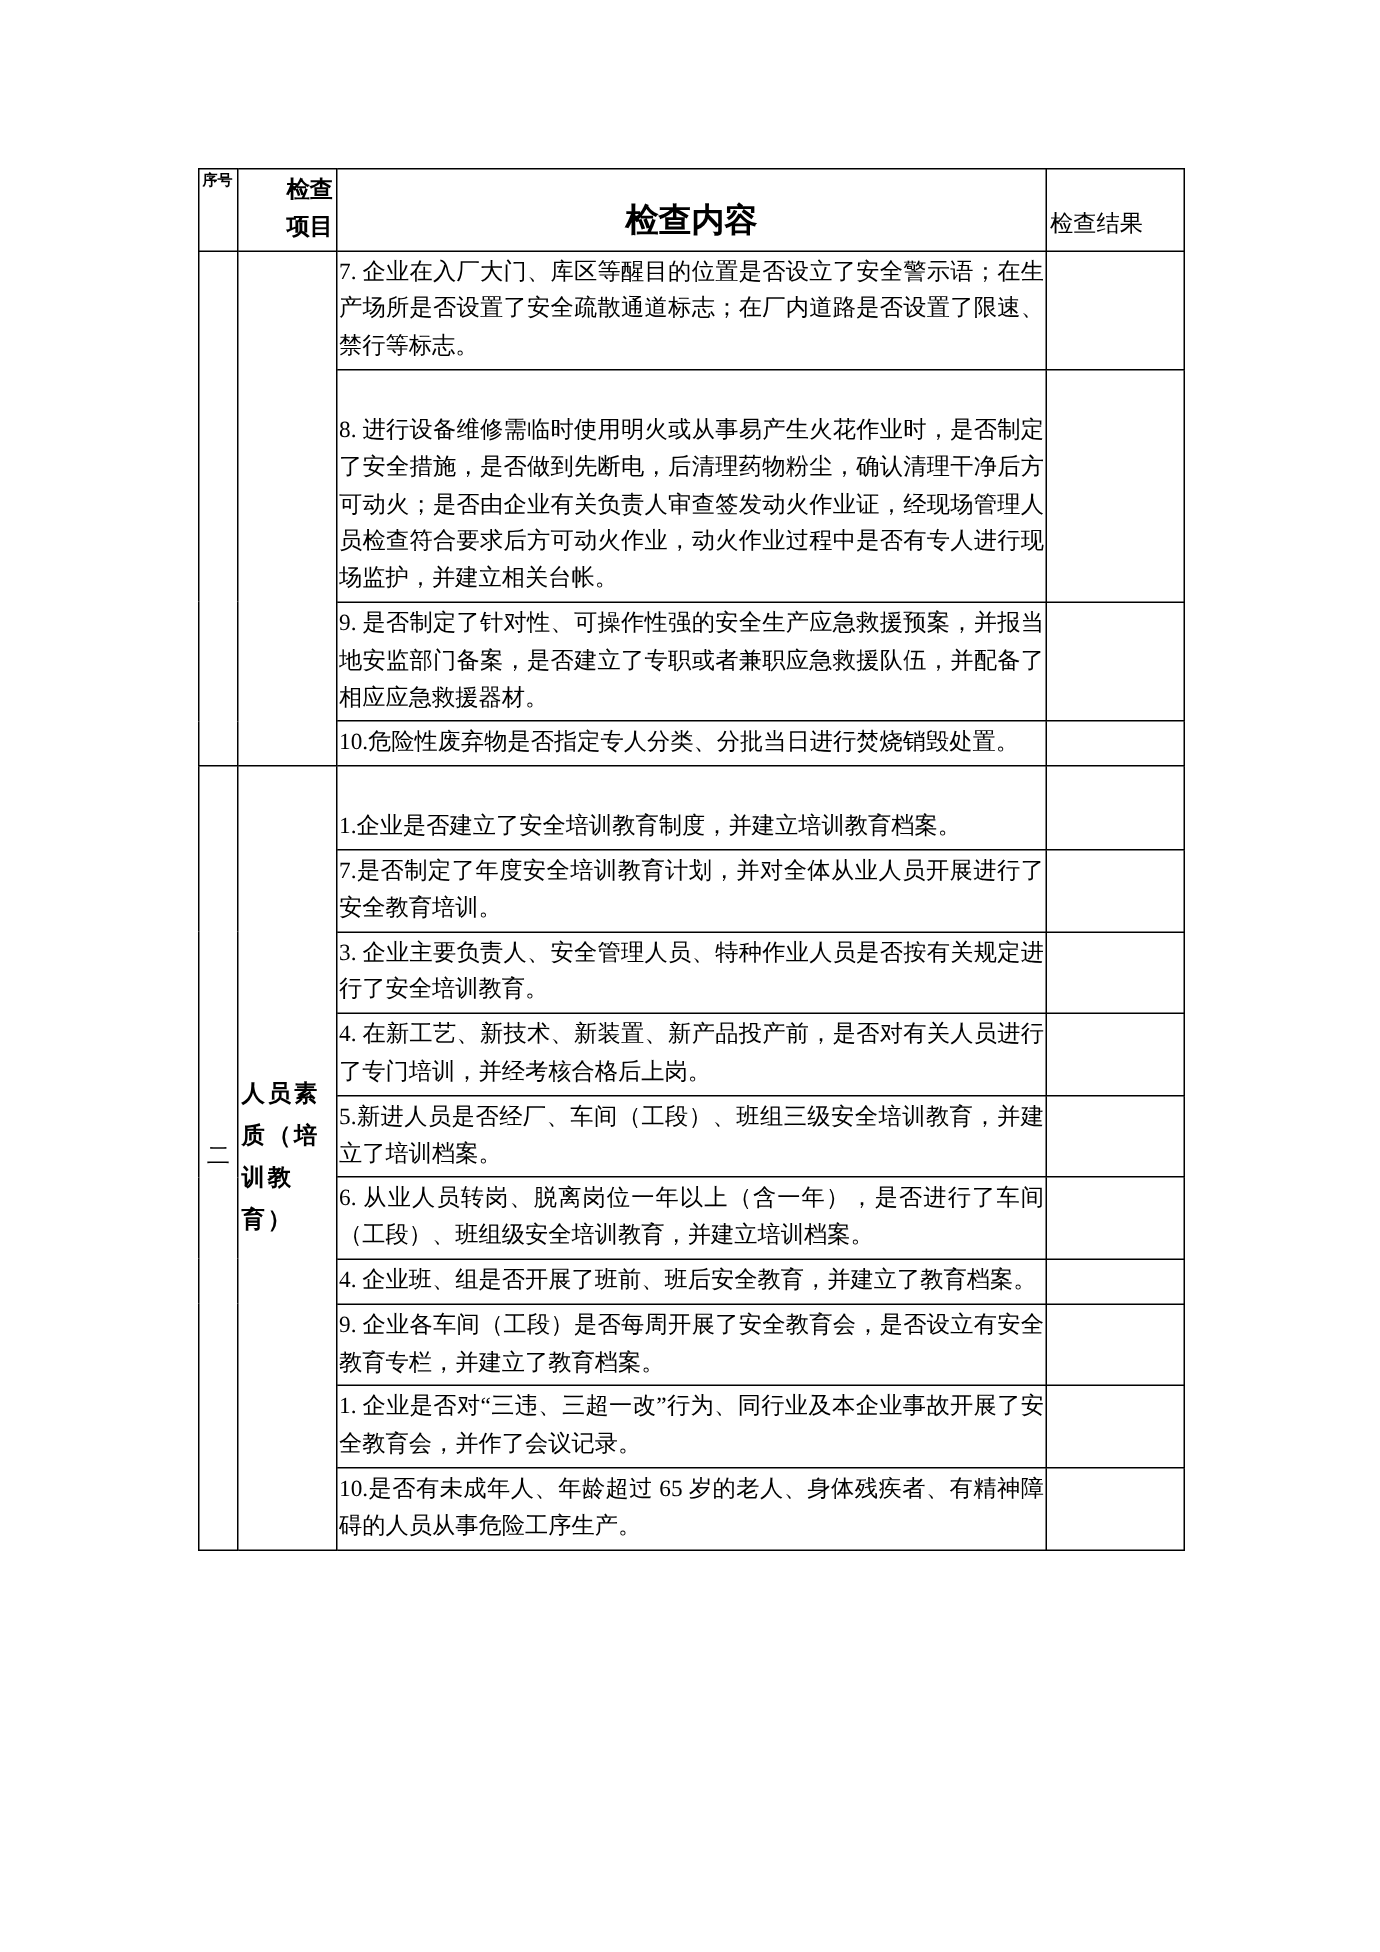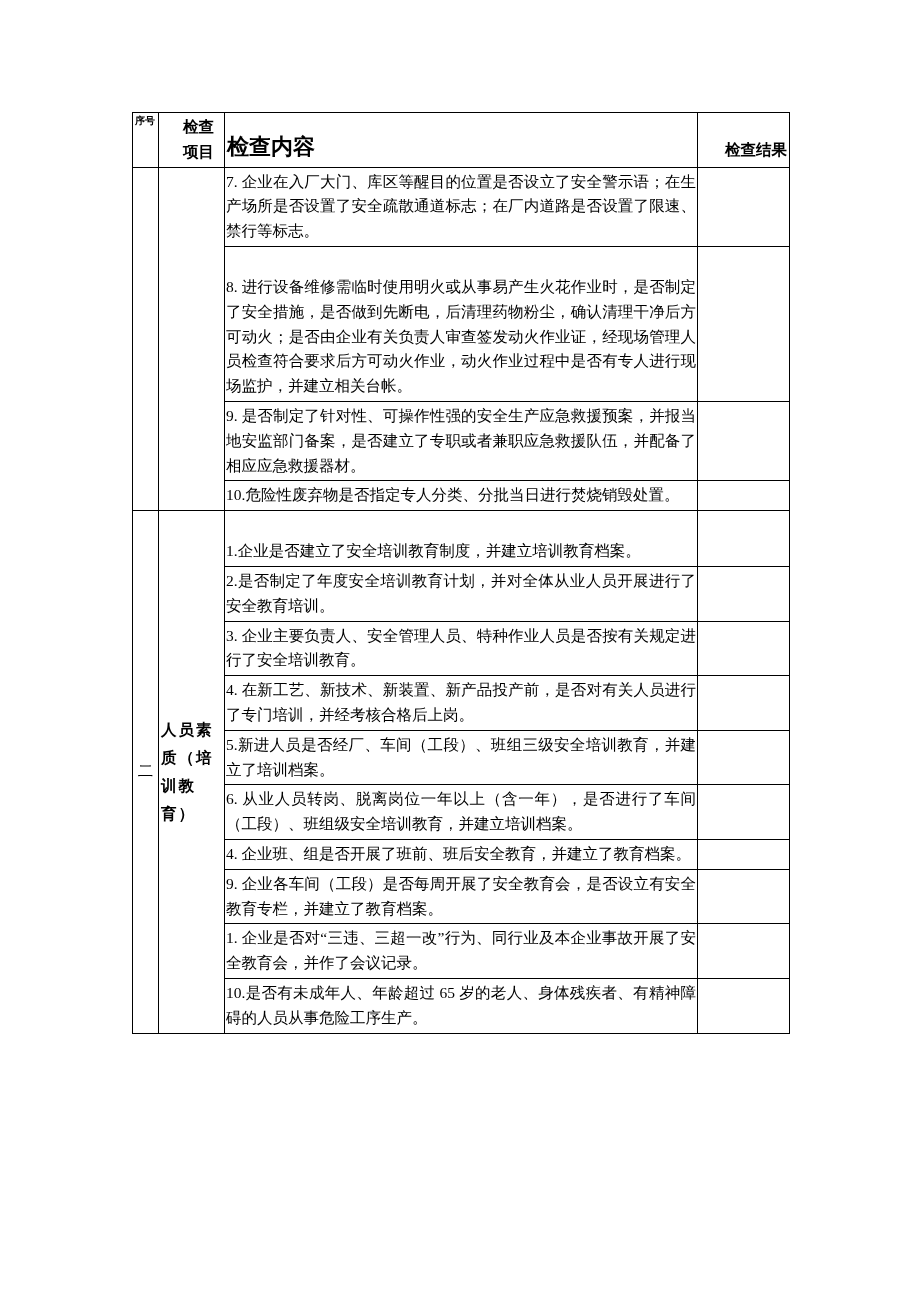--- a/index.html
+++ b/index.html
@@ -33,34 +33,34 @@
   .hdr-seq {
     font-weight: bold;
     text-align: left;
     line-height: 1.1;
     font-size: 10px;
     vertical-align: top;
     padding-top: 2px;
   }
   .hdr-item {
     font-weight: bold;
-    text-align: left;
+    text-align: right;
     font-size: 15.5px;
     padding-left: 24px;
   }
   .hdr-content {
     font-weight: bold;
-    text-align: left;
+    text-align: center;
     font-size: 22px;
     vertical-align: bottom;
     padding-bottom: 2px;
   }
   .hdr-result {
-    font-weight: bold;
-    text-align: right;
+    font-weight: normal;
+    text-align: left;
     font-size: 15.5px;
     vertical-align: bottom;
     padding-bottom: 4px;
   }
   .item-cell {
     font-weight: bold;
     text-align: left;
     font-size: 15.5px;
     letter-spacing: 2px;
     line-height: 1.8;
@@ -119,21 +119,21 @@
           <td class="content-cell">10.危险性废弃物是否指定专人分类、分批当日进行焚烧销毁处置。</td>
           <td class="result-cell"></td>
         </tr>
         <tr>
           <td class="seq-cell" rowspan="10">二</td>
           <td class="item-cell" rowspan="10">人员素质（培训教育）</td>
           <td class="content-cell pad-top">1.企业是否建立了安全培训教育制度，并建立培训教育档案。</td>
           <td class="result-cell"></td>
         </tr>
         <tr>
-          <td class="content-cell">2.是否制定了年度安全培训教育计划，并对全体从业人员开展进行了安全教育培训。</td>
+          <td class="content-cell">7.是否制定了年度安全培训教育计划，并对全体从业人员开展进行了安全教育培训。</td>
           <td class="result-cell"></td>
         </tr>
         <tr>
           <td class="content-cell">3. 企业主要负责人、安全管理人员、特种作业人员是否按有关规定进行了安全培训教育。</td>
           <td class="result-cell"></td>
         </tr>
         <tr>
           <td class="content-cell">4. 在新工艺、新技术、新装置、新产品投产前，是否对有关人员进行了专门培训，并经考核合格后上岗。</td>
           <td class="result-cell"></td>
         </tr>

